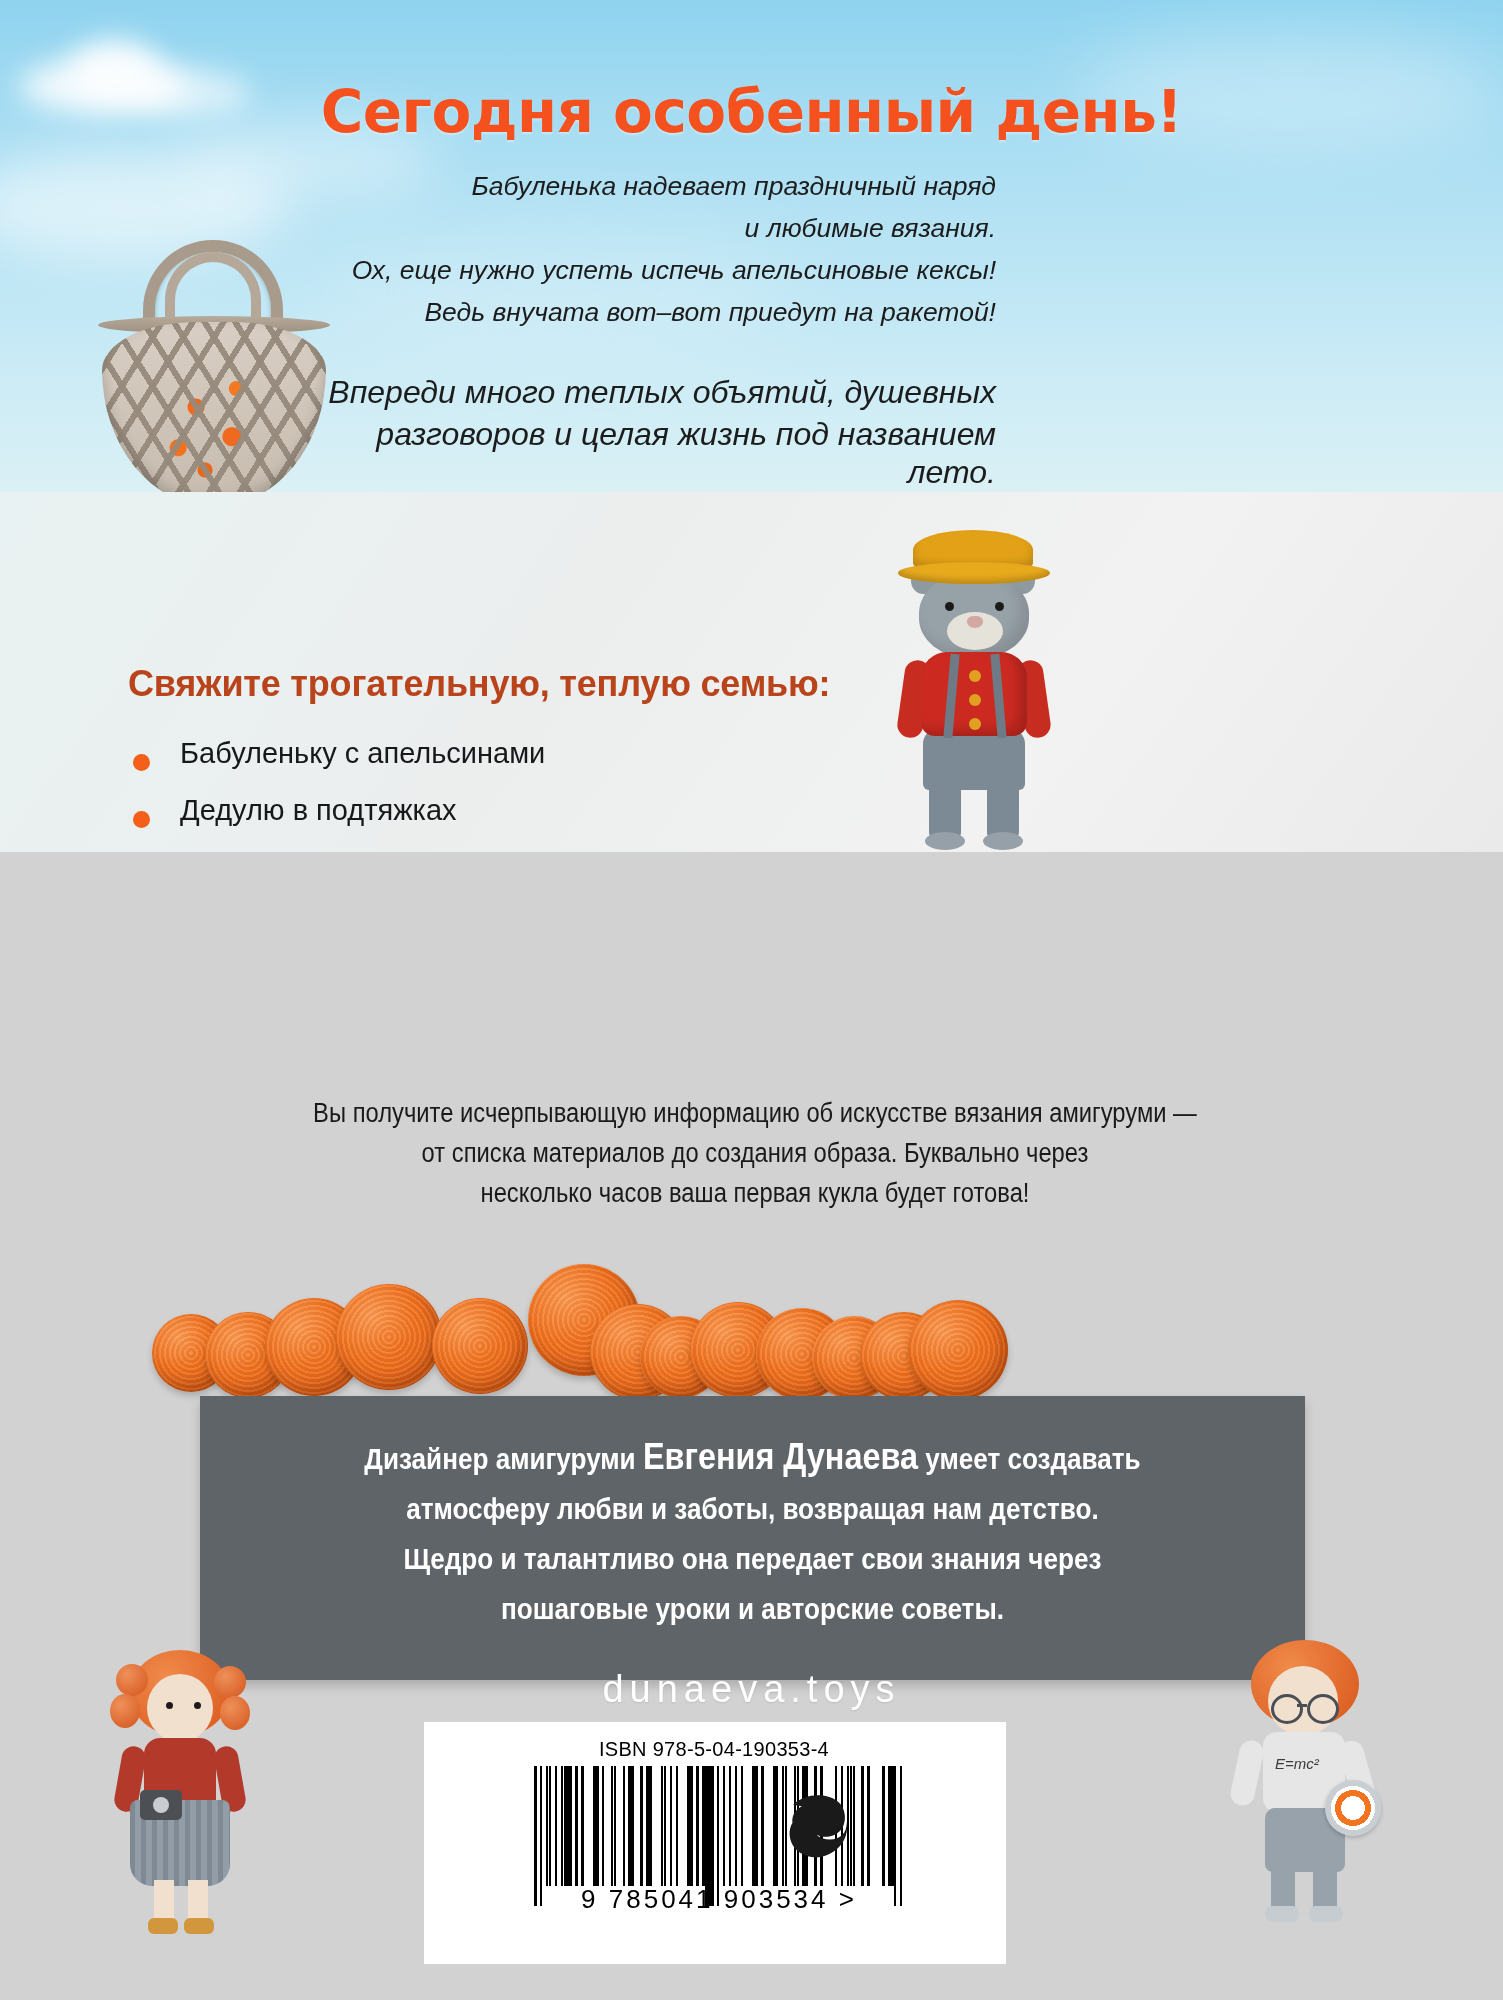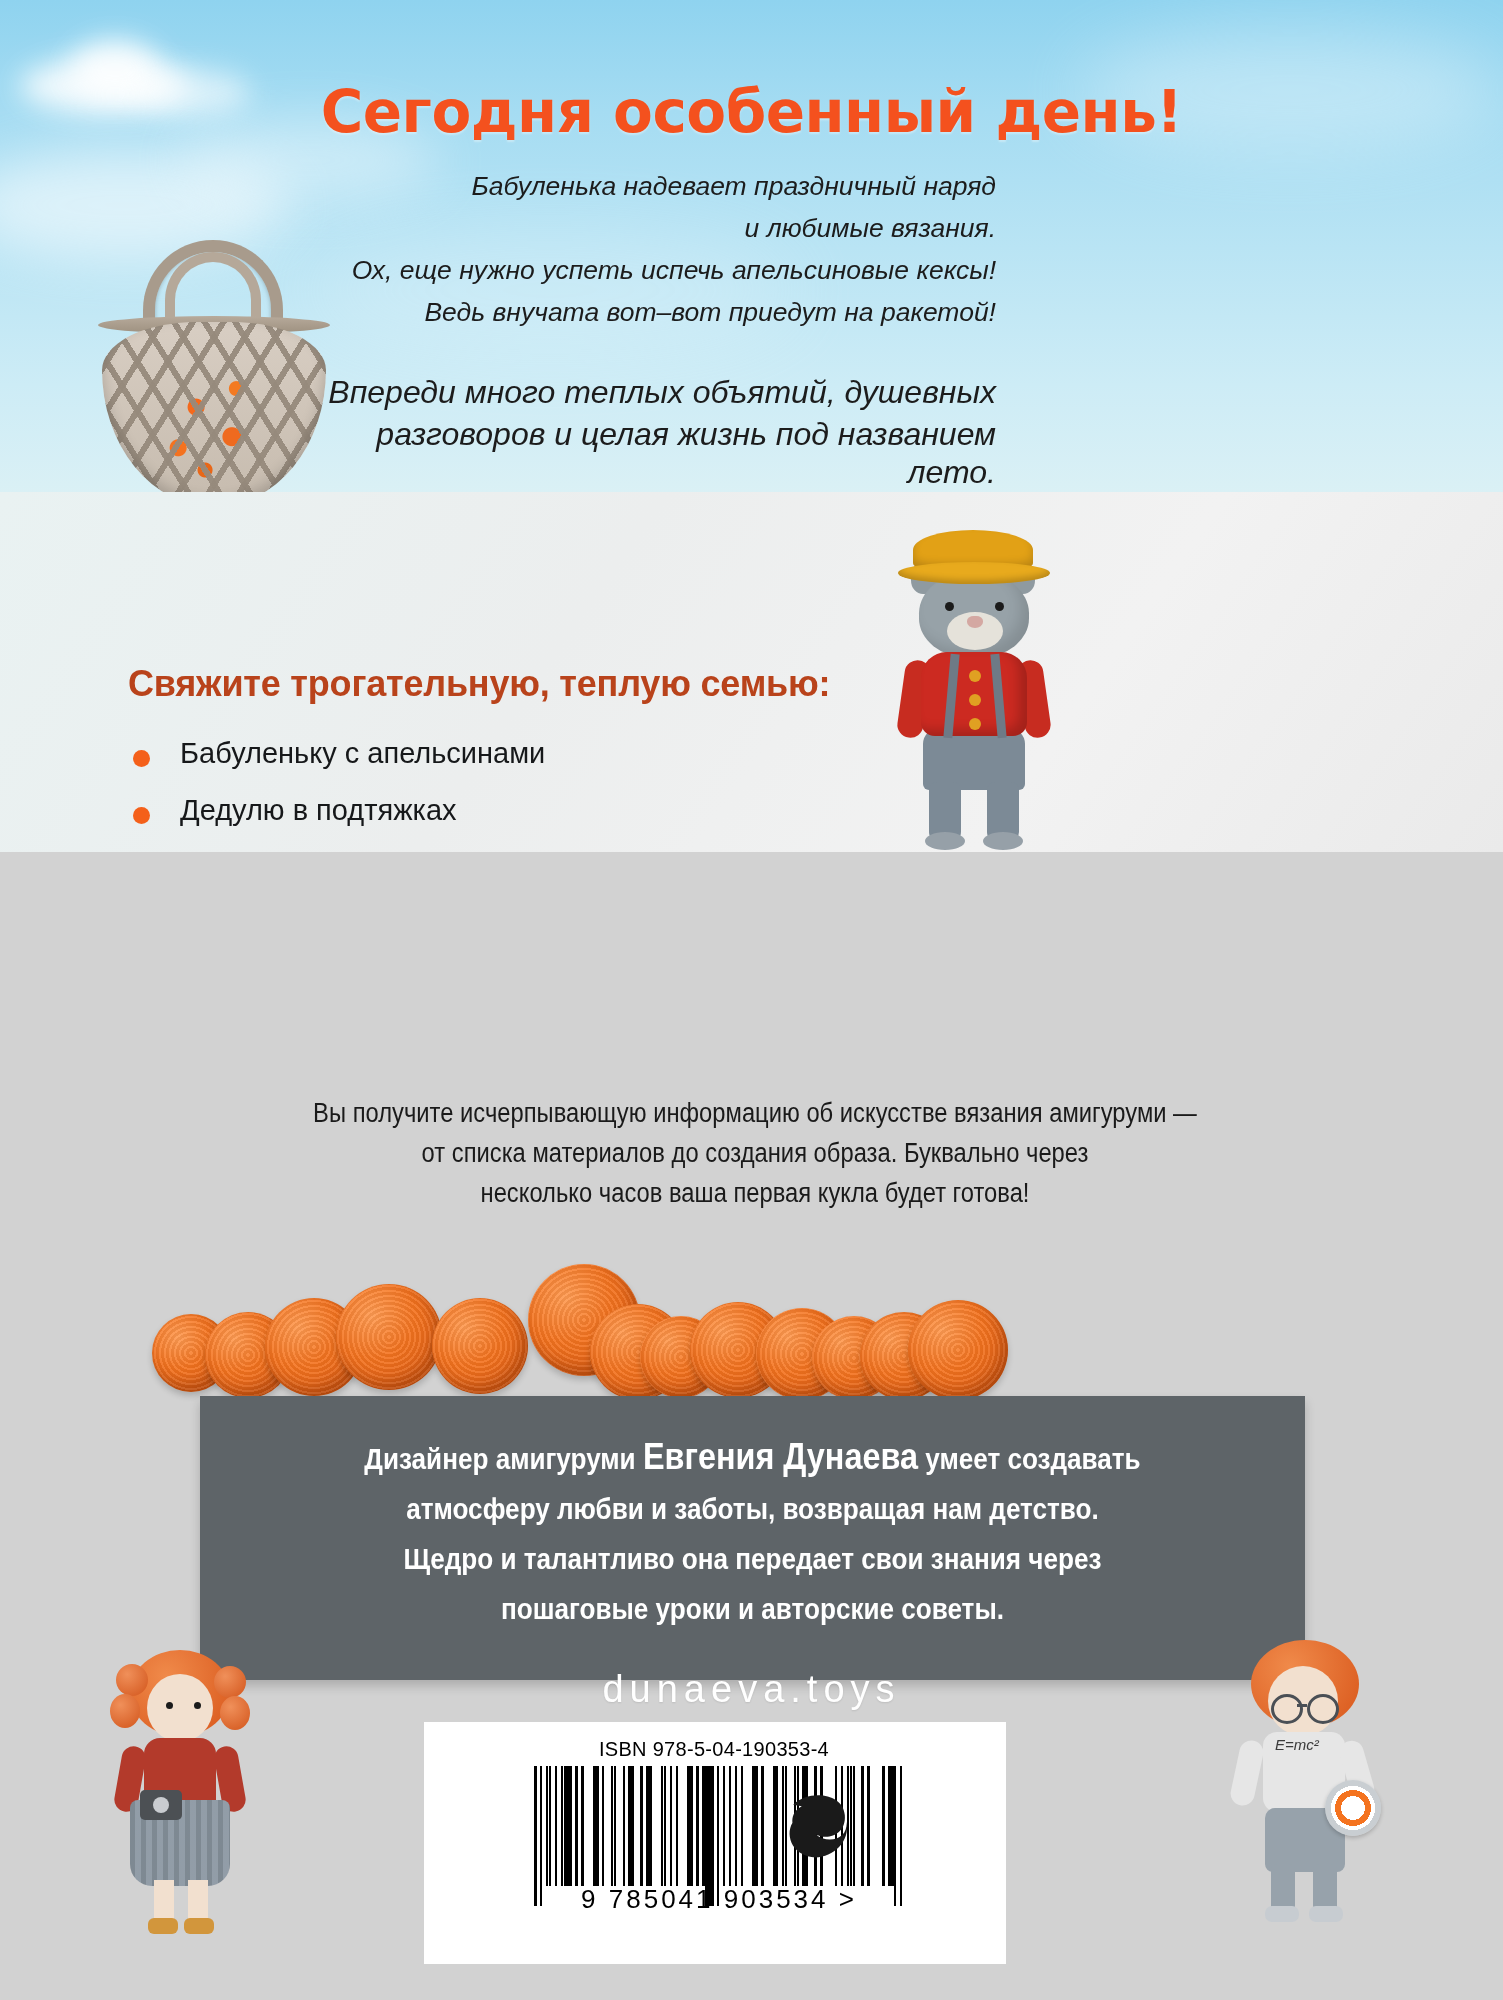--- a/index.html
+++ b/index.html
@@ -89,21 +89,21 @@
   .panel{
     position:absolute;left:0;top:492px;width:1503px;height:360px;
     background:linear-gradient(125deg,#e9f2f2 0%, #eceeee 38%, #f2f2f2 70%, #eaeaea 100%);
   }
   .panel-h{
     position:absolute;left:128px;top:663px;
     font-size:36px;font-weight:bold;color:#b9431b;
     letter-spacing:-0.2px;
   }
   .bullets{position:absolute;left:133px;top:736px;width:760px;}
-  .bullet{display:flex;align-items:center;margin-bottom:22px;}
+  .bullet{display:flex;align-items:flex-end;margin-bottom:22px;}
   .bullet .dot{
     width:17px;height:17px;border-radius:50%;background:#f4601a;
     flex:0 0 17px;margin-top:10px;margin-right:30px;
   }
   .bullet .txt{font-size:29px;line-height:35px;color:#16181a;}
 
   
   .cat{position:absolute;left:895px;top:520px;width:190px;height:330px;}
   .cat .hat{
     position:absolute;left:18px;top:10px;width:120px;height:40px;
@@ -239,21 +239,21 @@
   .girl .cam{position:absolute;left:30px;top:140px;width:42px;height:30px;background:#4c5054;border-radius:5px;}
   .girl .cam::after{content:"";position:absolute;left:13px;top:7px;width:16px;height:16px;border-radius:50%;background:#c9ccd0;}
 
   .boy{left:1225px;top:1640px;width:170px;height:300px;}
   .boy .h1{left:26px;top:0;width:108px;height:88px;}
   .boy .f1{left:43px;top:26px;width:70px;height:70px;}
   .boy .glass-l{position:absolute;left:46px;top:54px;width:26px;height:24px;border:3px solid #4a4f55;border-radius:50%;}
   .boy .glass-r{position:absolute;left:82px;top:54px;width:26px;height:24px;border:3px solid #4a4f55;border-radius:50%;}
   .boy .bridge{position:absolute;left:72px;top:64px;width:10px;height:3px;background:#4a4f55;}
   .boy .body{position:absolute;left:38px;top:92px;width:82px;height:80px;background:#e6e6e6;border-radius:14px;}
-  .boy .formula{position:absolute;left:50px;top:96px;font-size:15px;color:#3a3a3a;font-style:italic;}
+  .boy .formula{position:absolute;left:50px;top:115px;font-size:15px;color:#3a3a3a;font-style:italic;}
   .boy .pants{position:absolute;left:40px;top:168px;width:80px;height:64px;background:#97a2ab;border-radius:10px 10px 8px 8px;}
   .boy .leg-l{position:absolute;left:46px;top:224px;width:24px;height:50px;background:#97a2ab;border-radius:6px;}
   .boy .leg-r{position:absolute;left:88px;top:224px;width:24px;height:50px;background:#97a2ab;border-radius:6px;}
   .boy .shoe-l{position:absolute;left:40px;top:266px;width:34px;height:16px;background:#c7ccd1;border-radius:7px;}
   .boy .shoe-r{position:absolute;left:84px;top:266px;width:34px;height:16px;background:#c7ccd1;border-radius:7px;}
   .boy .arm-l{position:absolute;left:10px;top:100px;width:24px;height:66px;background:#e6e6e6;border-radius:12px;transform:rotate(12deg);}
   .boy .arm-r{position:absolute;left:120px;top:100px;width:24px;height:62px;background:#e6e6e6;border-radius:12px;transform:rotate(-16deg);}
   .boy .wheel{position:absolute;left:100px;top:140px;width:56px;height:56px;border-radius:50%;
       background:radial-gradient(circle at 50% 50%,#fff 0 12px,#f4731f 12px 18px,#fff 18px 22px,#c9ced2 22px 28px);
       box-shadow:0 2px 4px rgba(0,0,0,.2);}

